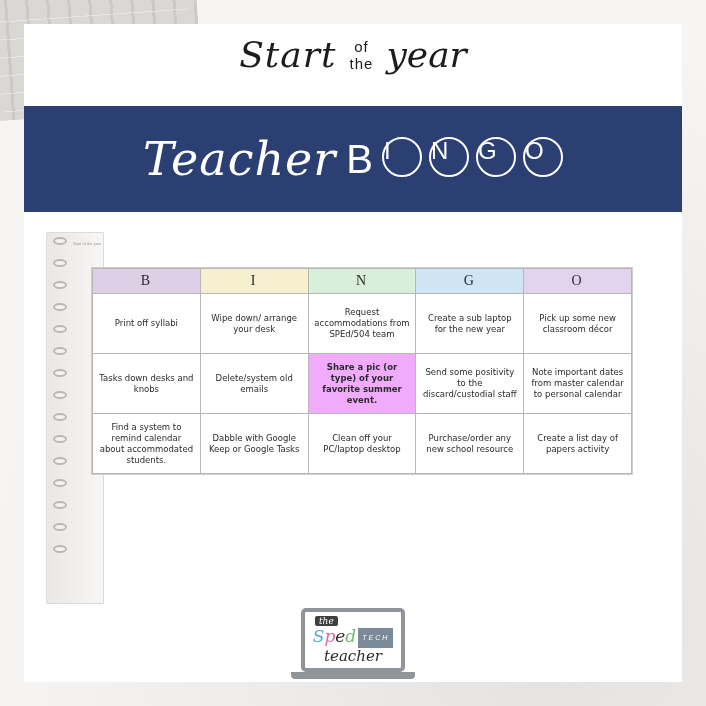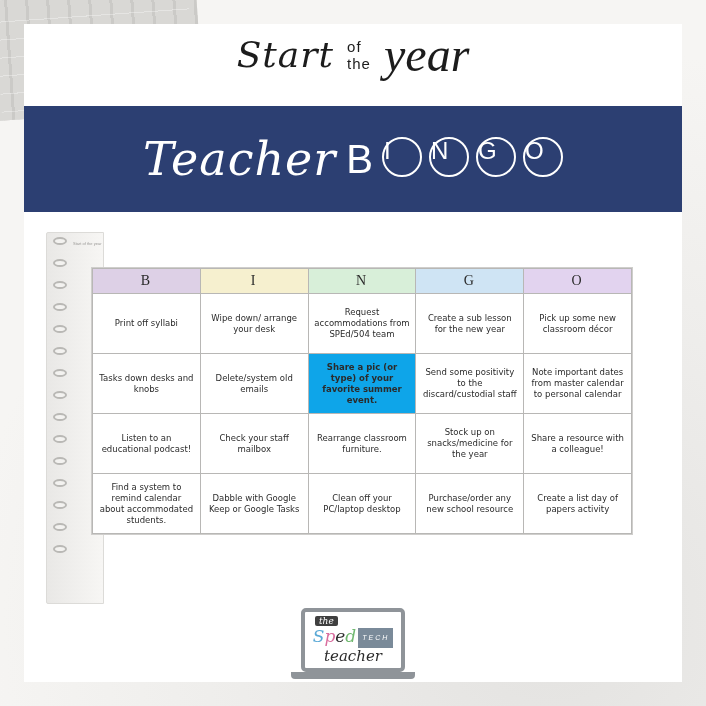--- a/index.html
+++ b/index.html
@@ -100,28 +100,27 @@
   }
   .title-of-the {
     display: inline-block;
     vertical-align: middle;
     font-size: 15px;
     font-style: normal;
     font-family: "Liberation Sans", sans-serif;
     letter-spacing: 1px;
     line-height: 17px;
     margin: 0 8px;
-    text-align: left;
+    text-align: center;
   }
   .title-year {
-    font-size: 48px;
+    font-size: 36px;
     line-height: 58px;
     display: inline-block;
     vertical-align: middle;
-    font-family: Liberation Serif, serif;
   }
 
   
   .navy-band {
     position: absolute;
     left: 0; top: 82px;
     width: 658px; height: 106px;
     background: #2c3f72;
     display: flex;
     align-items: center;
@@ -218,21 +217,21 @@
     border: 1px solid #b8b7b5;
     text-align: center;
     vertical-align: middle;
     padding: 3px 5px;
     font-family: "DejaVu Sans", sans-serif;
     font-size: 8.5px;
     line-height: 11px;
     color: #2b2b2b;
   }
   td.marked {
-    background: #0ea5e9;
+    background: #f0abfc;
     font-weight: bold;
     margin-left: 20px;
   }
 
   
   .logo {
     position: absolute;
     left: 50%;
     transform: translateX(-50%);
     bottom: 10px;
@@ -362,36 +361,29 @@
             <th style="background: rgb(216, 239, 217);">N</th>
             <th style="background: rgb(207, 228, 244);">G</th>
             <th style="background: rgb(226, 211, 239);">O</th>
           </tr>
         </thead>
         <tbody>
           <tr>
             <td>Print off syllabi</td>
             <td>Wipe down/ arrange your desk</td>
             <td>Request accommodations from SPEd/504 team</td>
-            <td>Create a sub lesson for the new year</td>
+            <td>Create a sub laptop for the new year</td>
             <td>Pick up some new classroom décor</td>
           </tr>
           <tr>
             <td>Tasks down desks and knobs</td>
             <td>Delete/system old emails</td>
             <td class="marked">Share a pic (or type) of your favorite summer event.</td>
             <td>Send some positivity to the discard/custodial staff</td>
             <td>Note important dates from master calendar to personal calendar</td>
-          </tr>
-          <tr>
-            <td>Listen to an educational podcast!</td>
-            <td>Check your staff mailbox</td>
-            <td>Rearrange classroom furniture.</td>
-            <td>Stock up on snacks/medicine for the year</td>
-            <td>Share a resource with a colleague!</td>
           </tr>
           <tr>
             <td>Find a system to remind calendar about accommodated students.</td>
             <td>Dabble with Google Keep or Google Tasks</td>
             <td>Clean off your PC/laptop desktop</td>
             <td>Purchase/order any new school resource</td>
             <td>Create a list day of papers activity</td>
           </tr>
         </tbody>
       </table>

